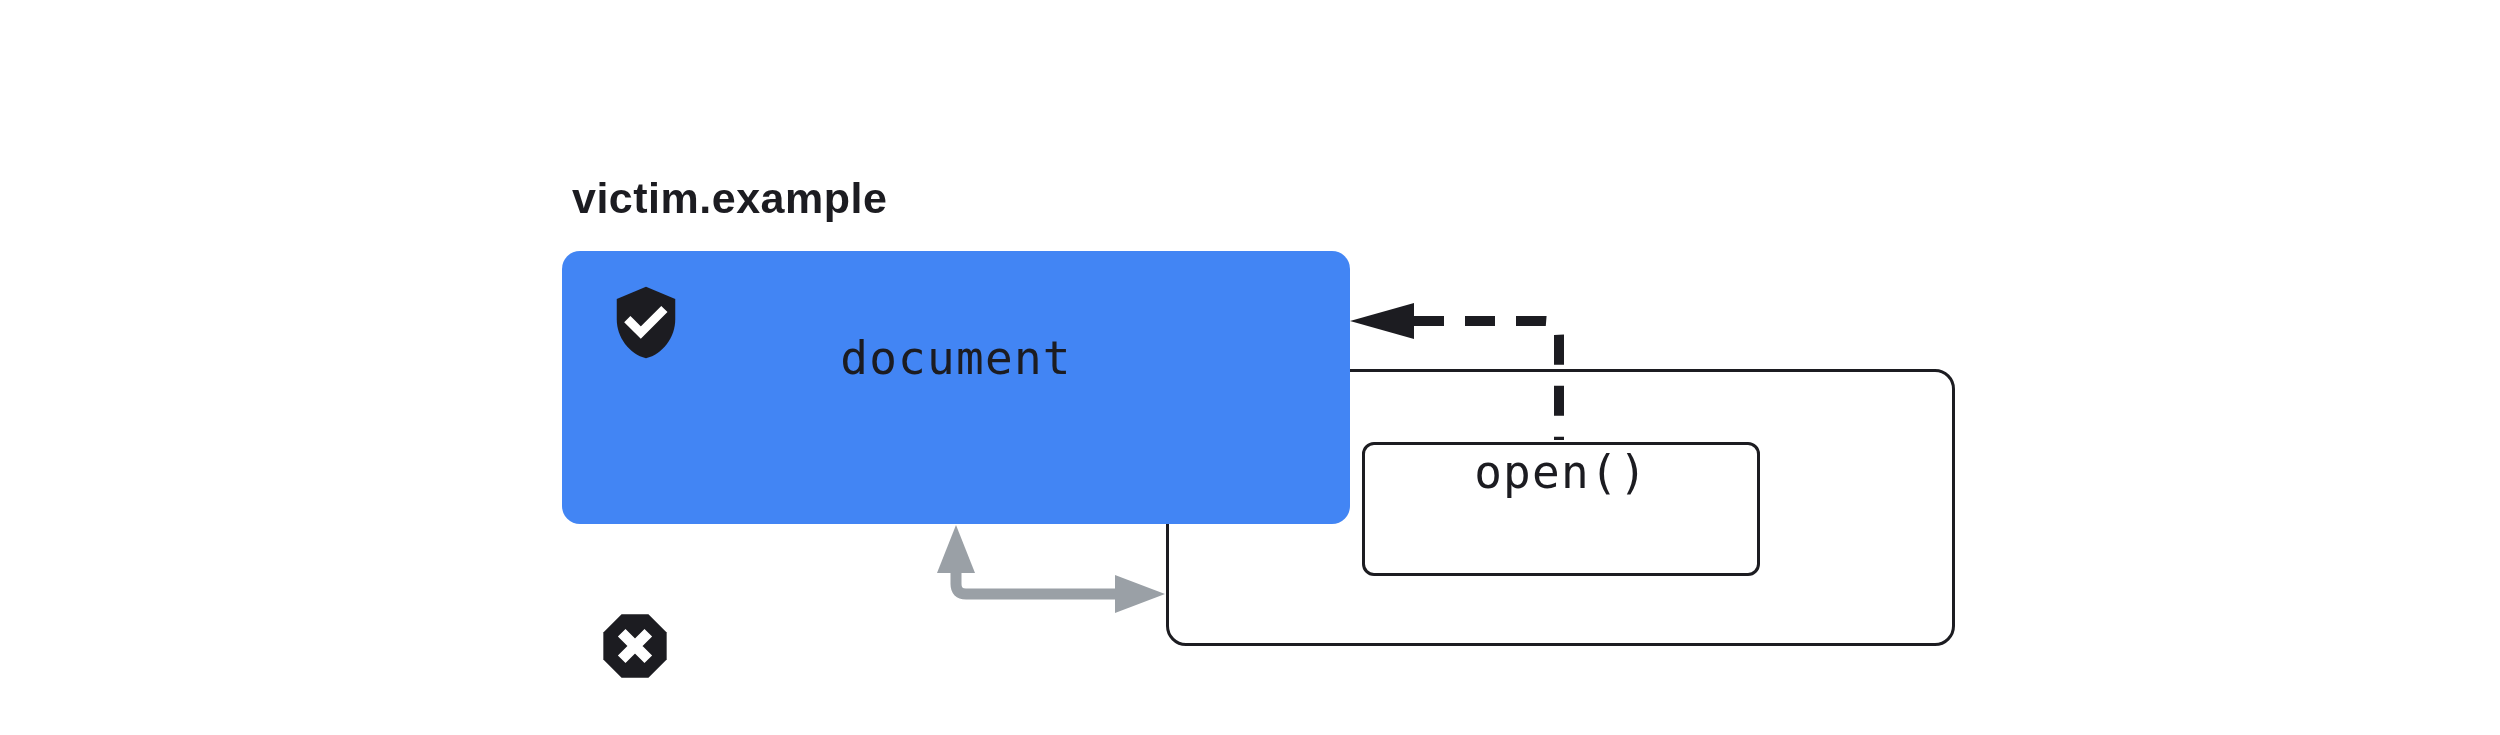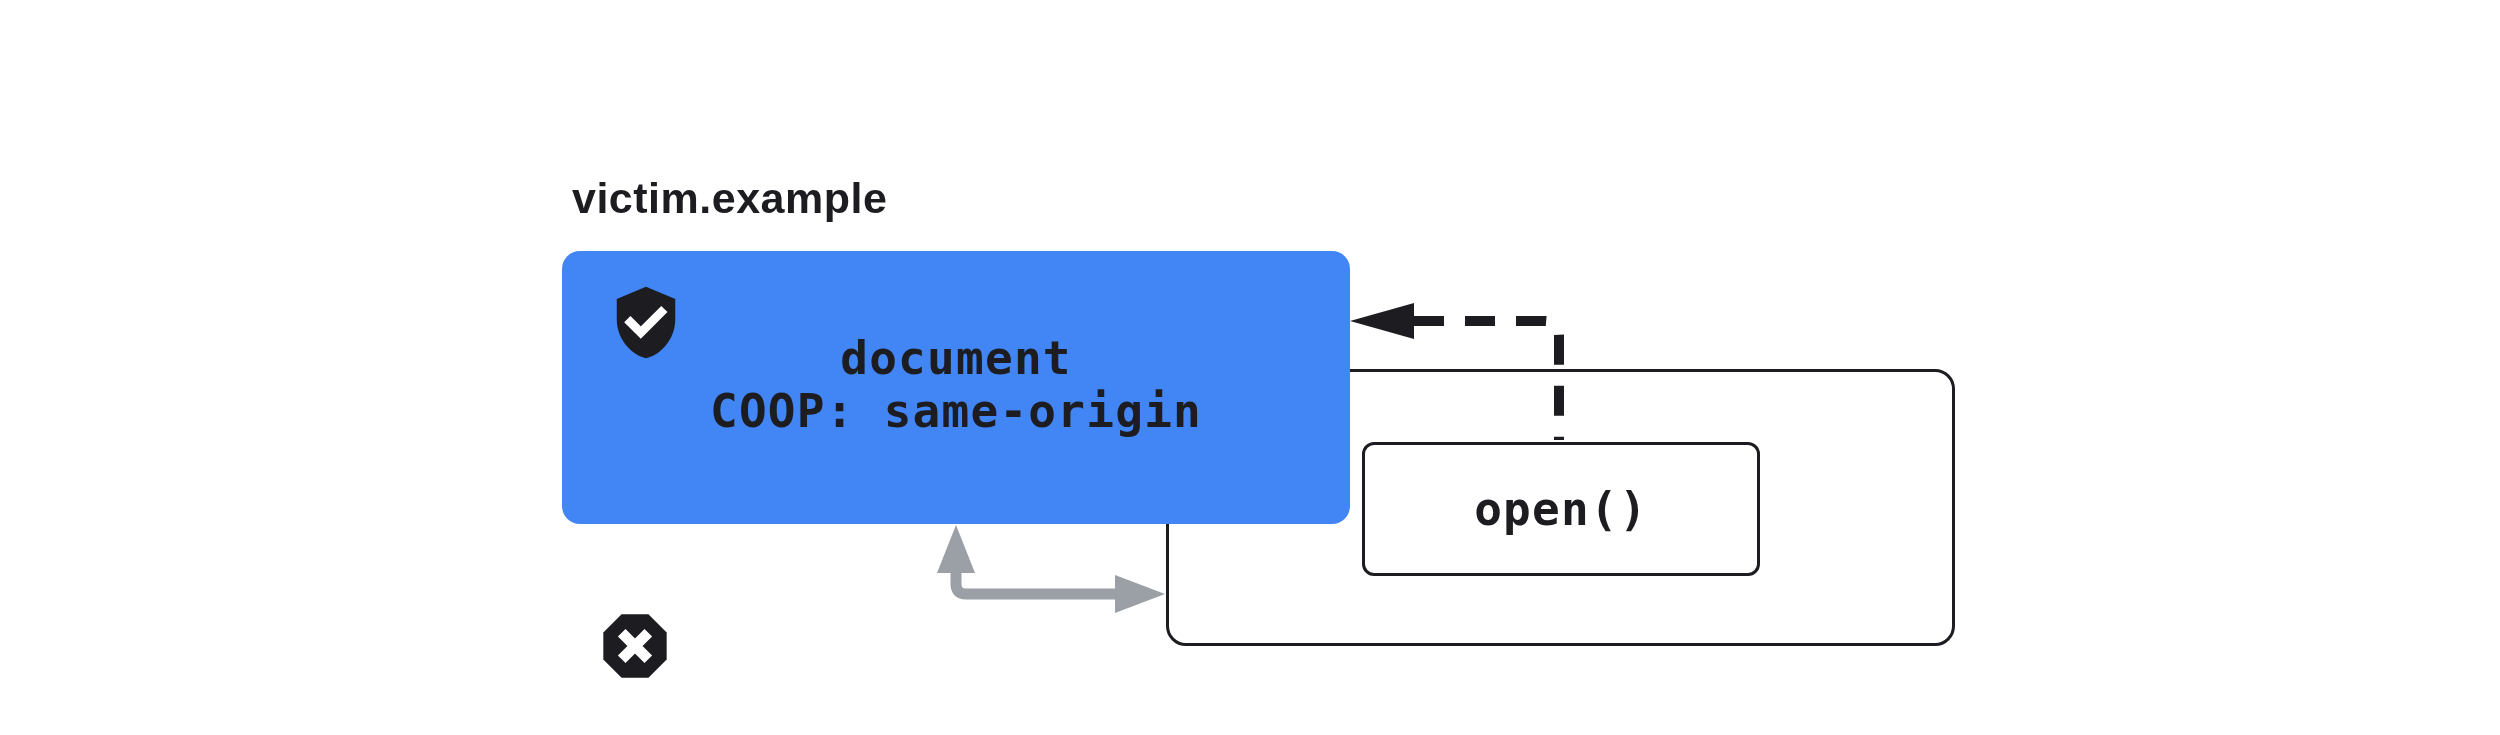--- a/index.html
+++ b/index.html
@@ -36,26 +36,26 @@
   .attacker-box{
     left:1166px;top:353px;width:789px;height:277px;
     background:var(--surface);
     border:3px solid var(--ink);border-radius:20px;
     z-index:1;
   }
   .open-box{
     left:1362px;top:426px;width:398px;height:134px;
     background:var(--surface);
     border:3px solid var(--ink);border-radius:12px;
-    display:flex;align-items:center;justify-content:center;
+    display:flex;align-items:flex-start;justify-content:center;
     z-index:2;
   }
   .mono{
     font-family:"DejaVu Sans Mono","Liberation Mono",monospace;
-    font-weight:bold;color:var(--ink);
+    font-weight:normal;color:var(--ink);
     font-size:46px;letter-spacing:1.25px;
   }
   .doc-lines{
     left:0;top:81px;width:100%;
     text-align:center;line-height:53px;
   }
   .shield-icon{left:607px;top:260px;z-index:4;}
   .x-icon{left:597px;top:591px;z-index:4;}
   .arrow-layer{left:0;top:0;width:2500px;height:735px;z-index:5;pointer-events:none;}
 </style>
@@ -68,21 +68,20 @@
 
   <div class="abs attacker-box"></div>
 
   <div class="abs open-box">
     <span class="mono">open()</span>
   </div>
 
   <div class="abs victim-box">
     <div class="abs doc-lines">
       <div class="mono">document</div>
-      <div class="mono">COOP: same-origin</div>
     </div>
   </div>
 
   <svg class="abs shield-icon" width="78" height="93" viewBox="0 0 24 24">
     <path d="M12 1 L3 4.8 V11 C3 16.55 6.84 21.74 12 23 C17.16 21.74 21 16.55 21 11 V4.8 L12 1 Z" fill="#1C1C21"></path>
     <polyline points="7.2,11.9 10.4,15.1 16.7,8.8" fill="none" stroke="#FFFFFF" stroke-width="2.7" stroke-linecap="square" stroke-linejoin="miter"></polyline>
   </svg>
 
   <svg class="abs x-icon" width="76" height="78" viewBox="0 0 24 24">
     <polygon points="7.76,2 16.24,2 22,7.76 22,16.24 16.24,22 7.76,22 2,16.24 2,7.76" fill="#1C1C21"></polygon>

